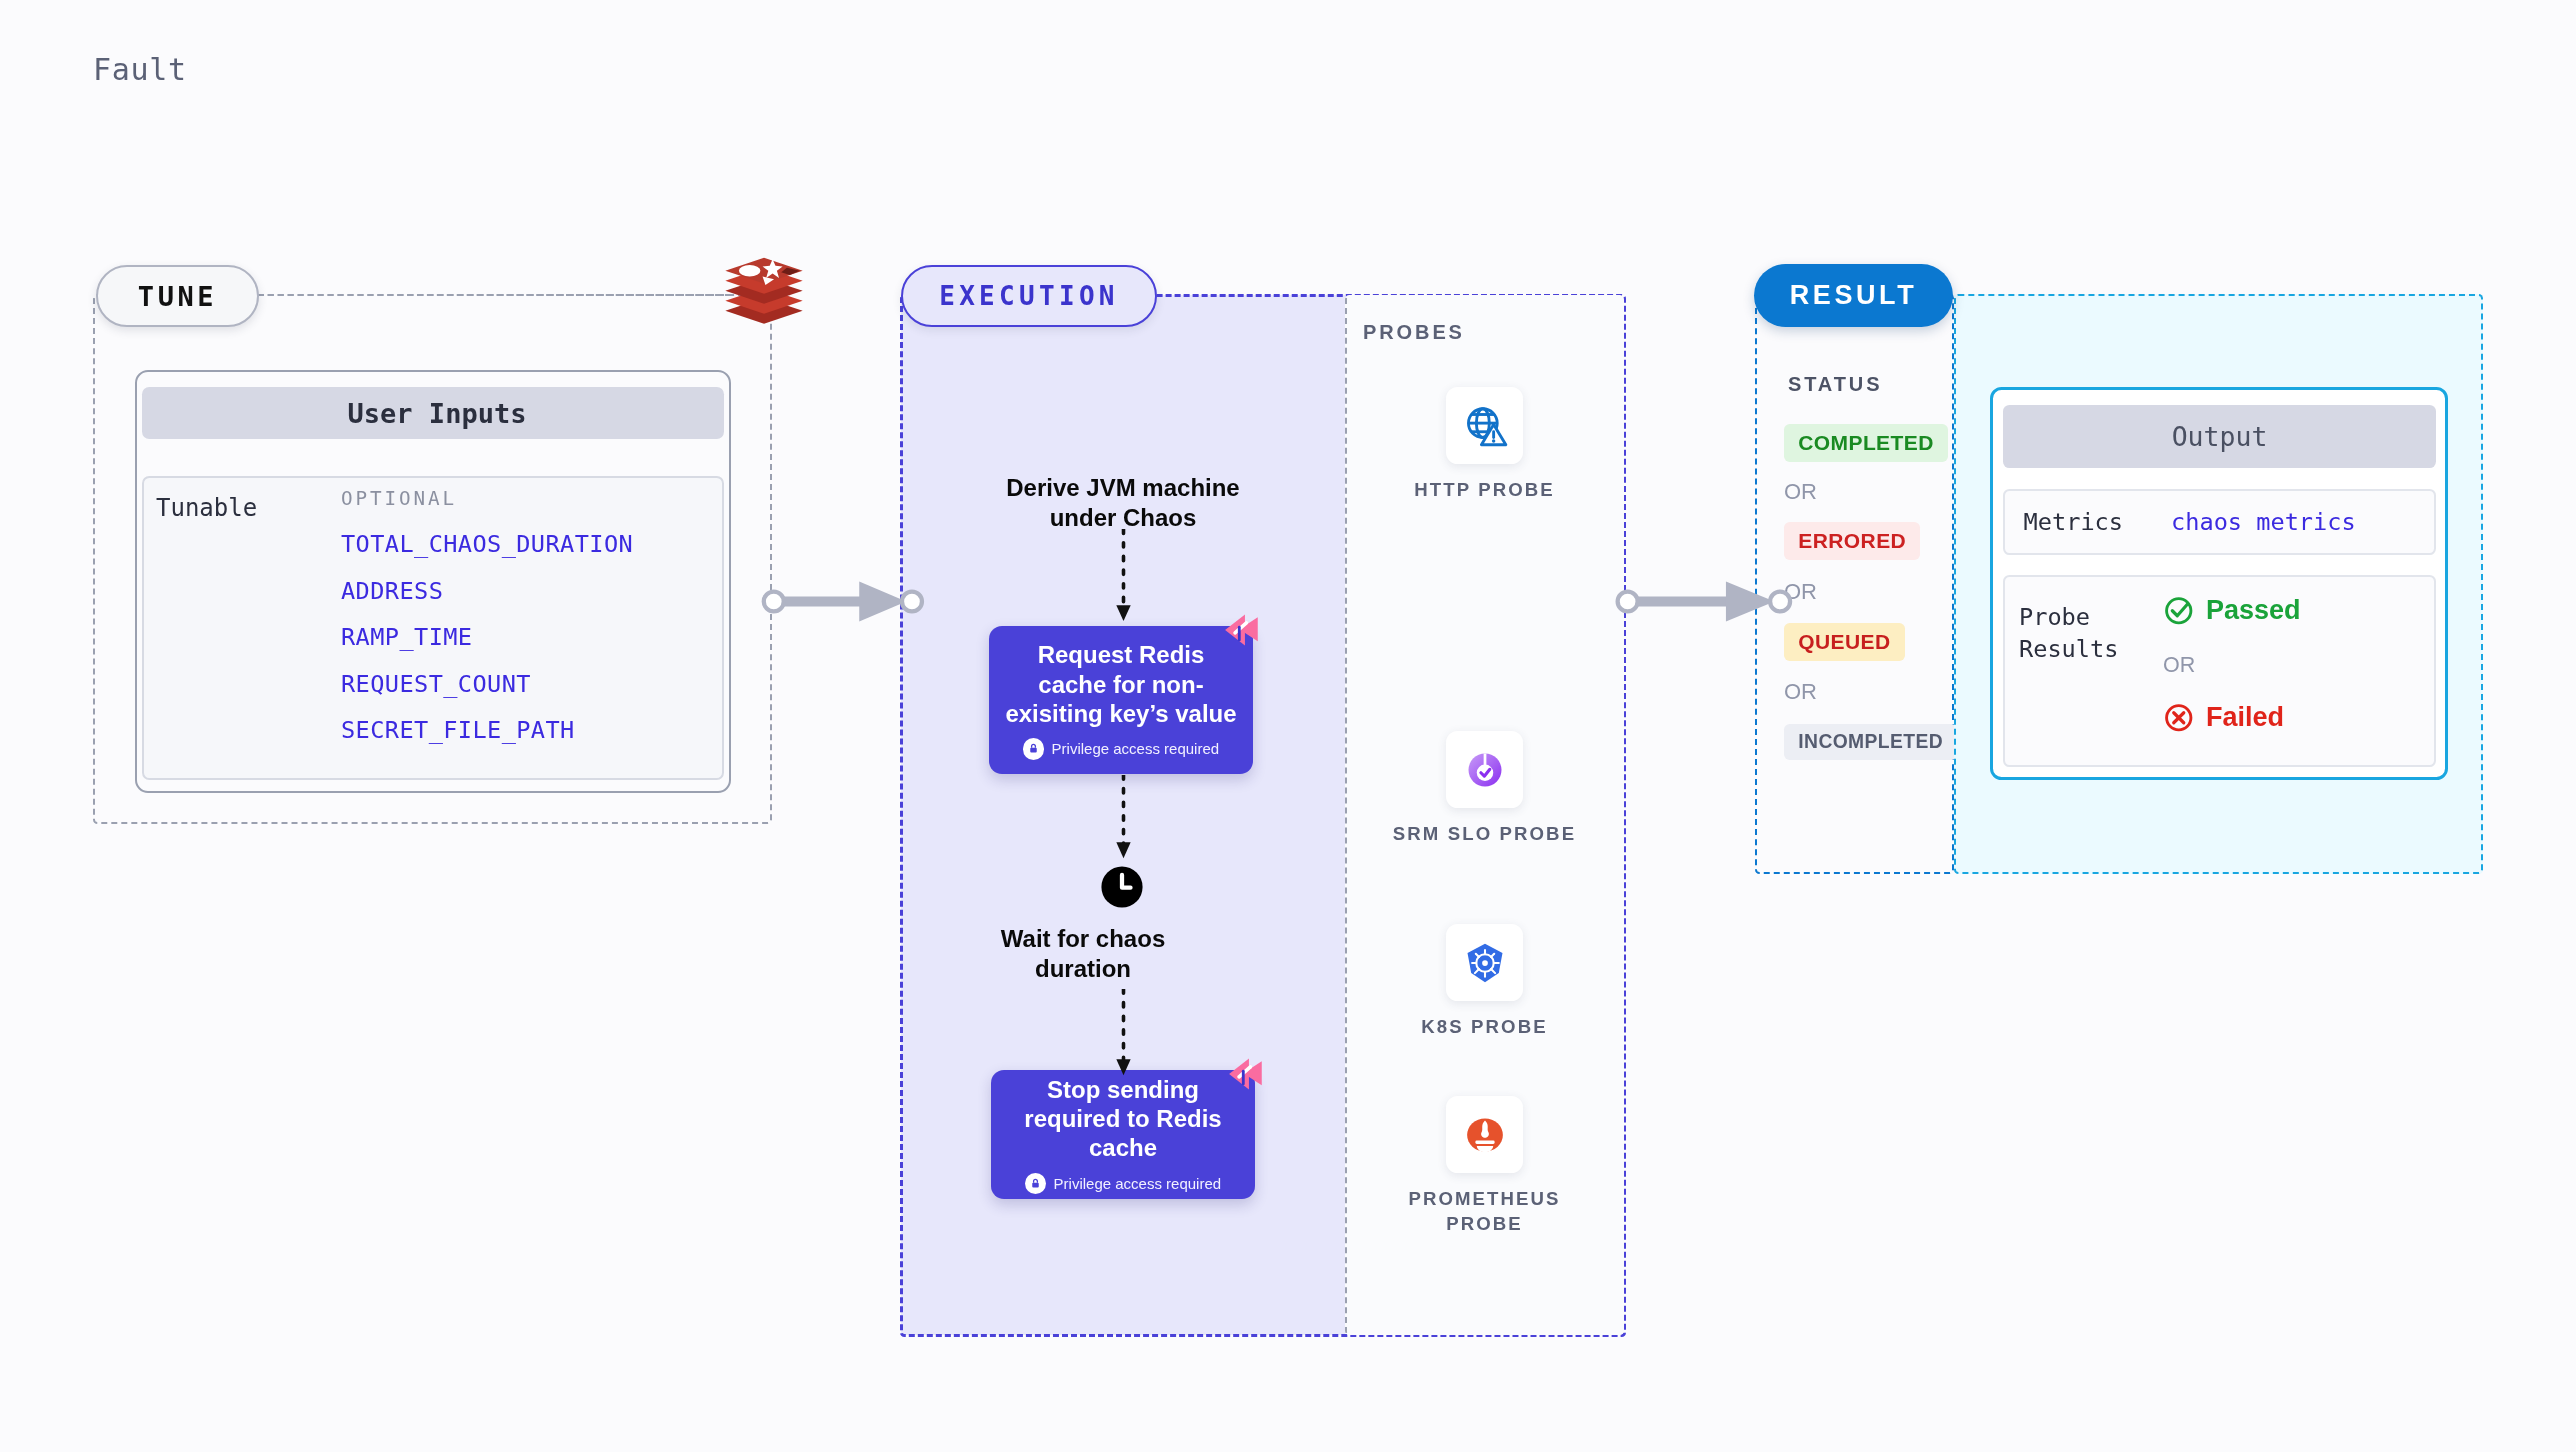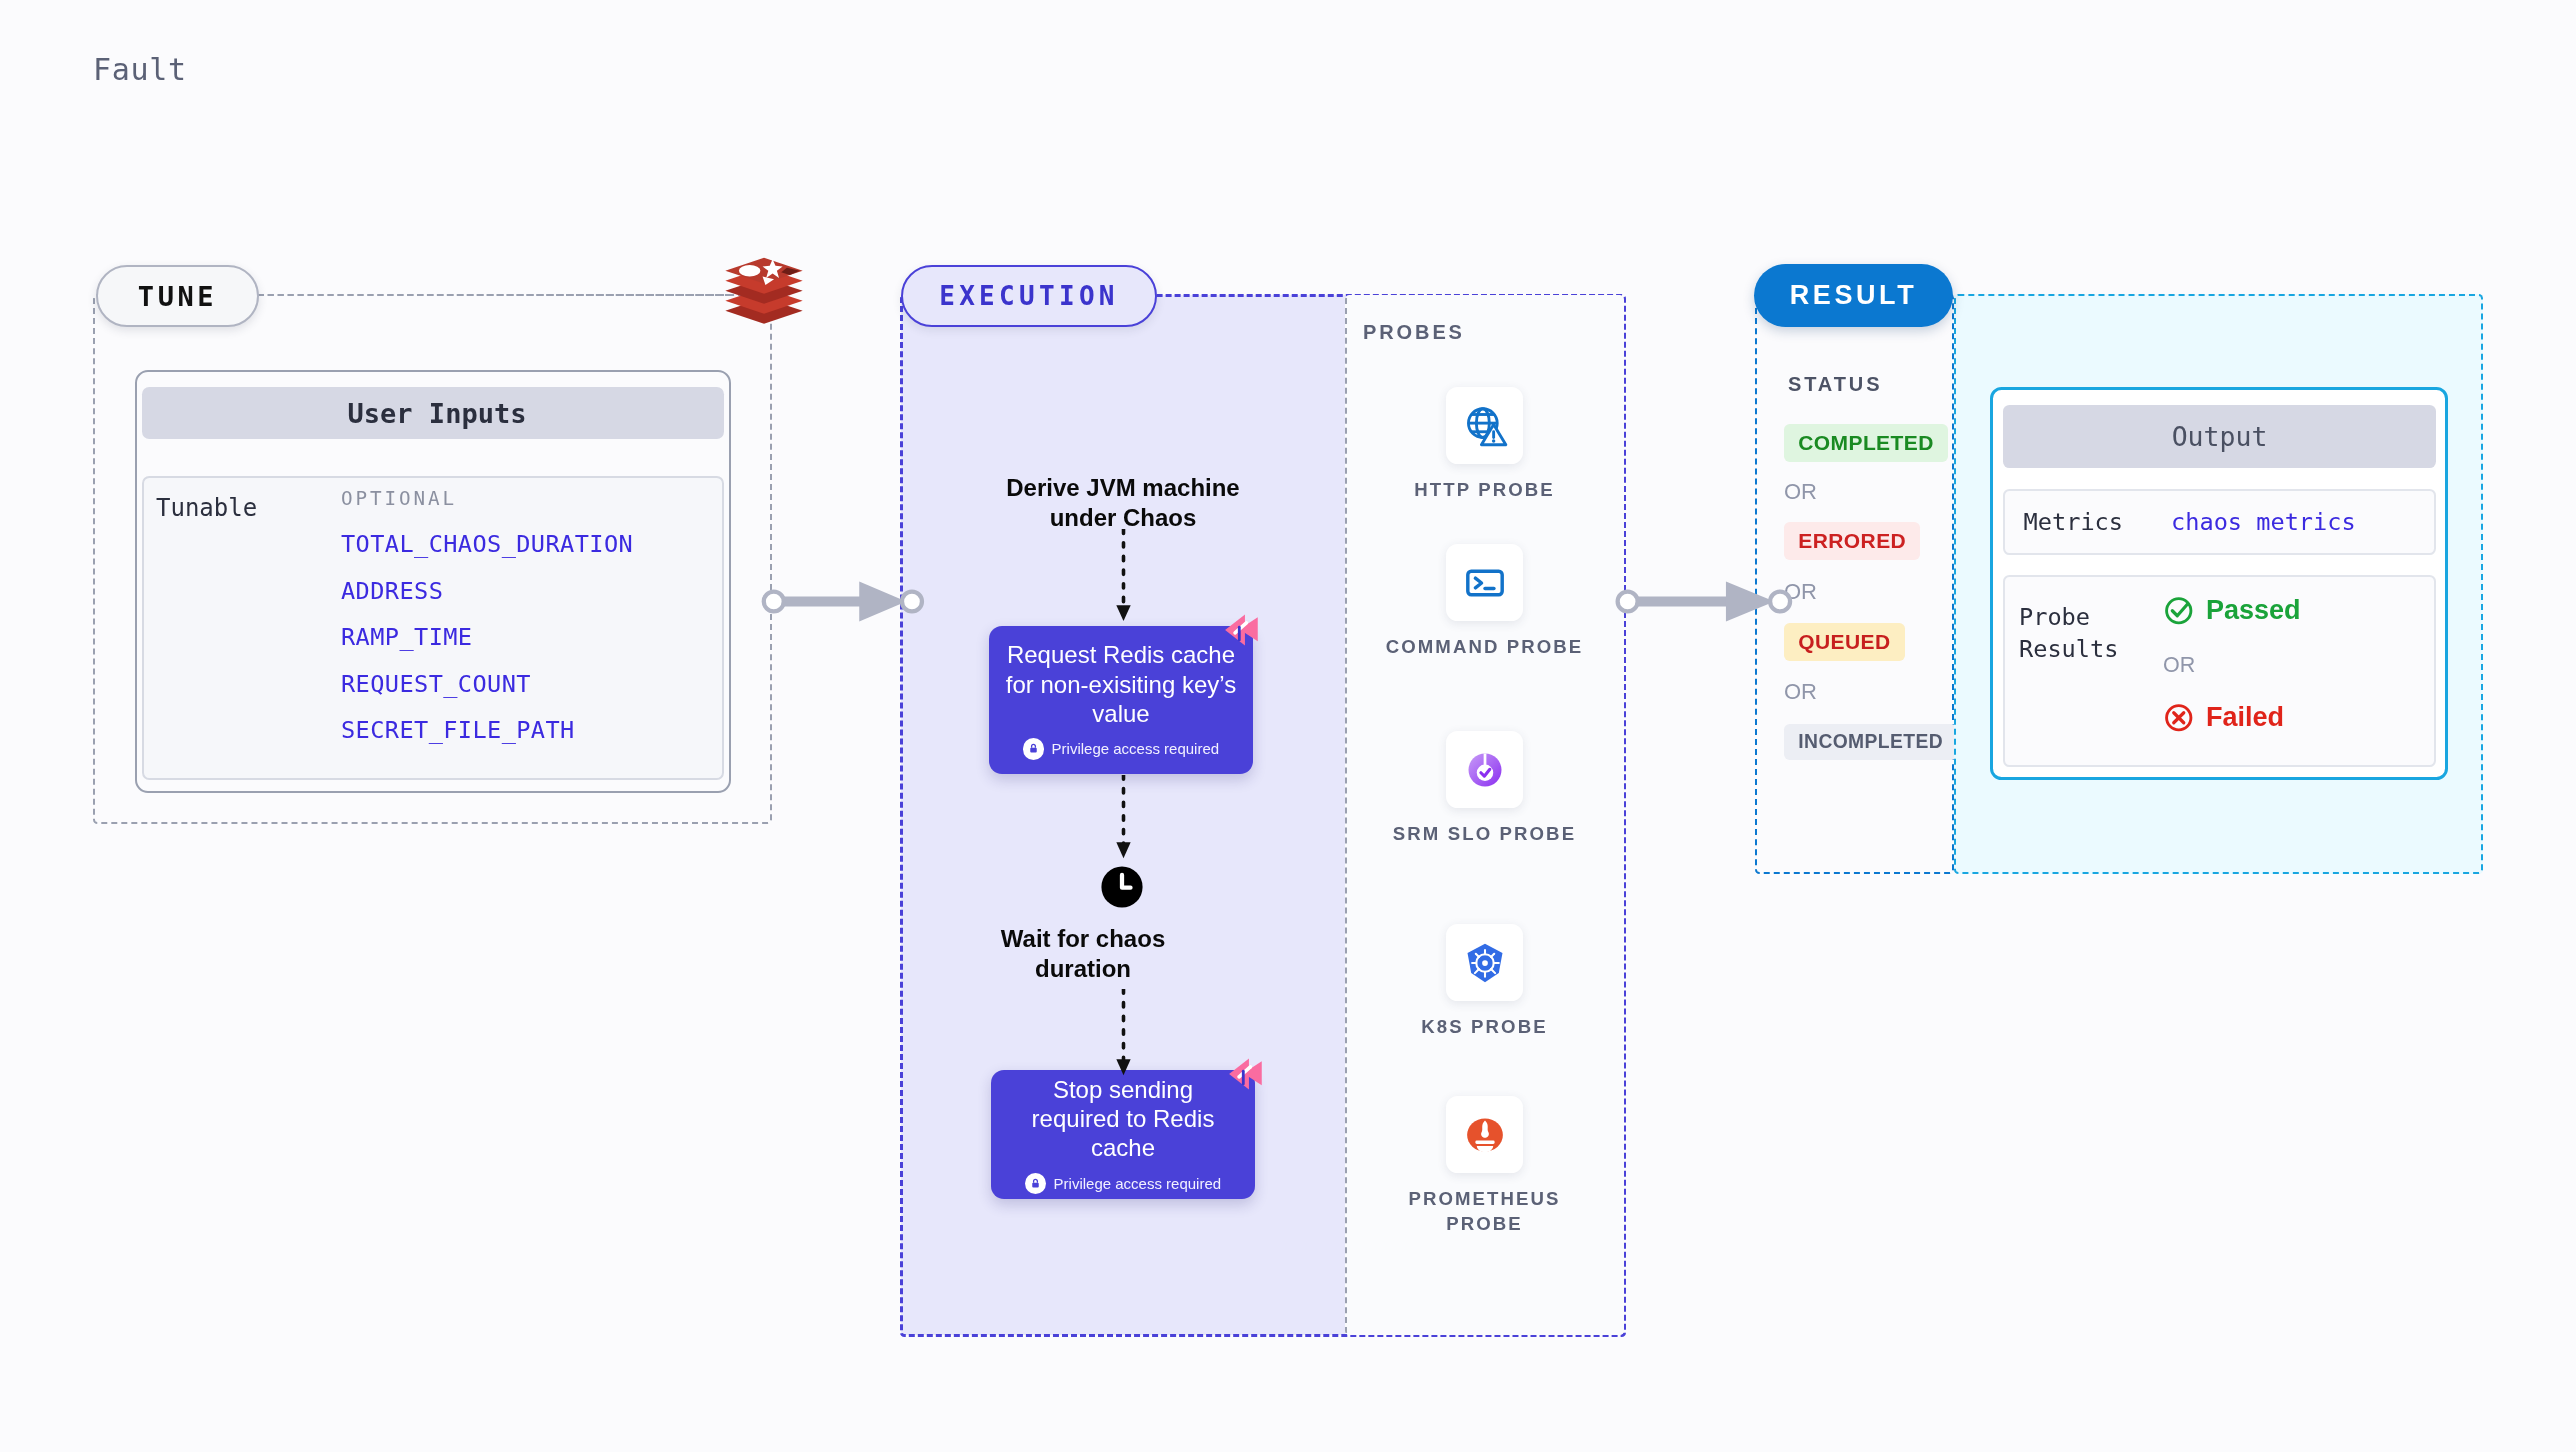--- a/index.html
+++ b/index.html
@@ -125,21 +125,21 @@
   .exec-step-text {
     position: absolute; text-align: center;
     font-size: 24px; font-weight: 700; color: #0a0a0a; line-height: 1.25;
   }
   .exec-card {
     position: absolute; background: #4a41d8; border-radius: 13px;
     display: flex; flex-direction: column; align-items: center; justify-content: center;
     box-shadow: 0 5.7px 14.3px rgba(40,35,120,.20);
   }
   .exec-card .ctitle {
-    font-size: 24px; font-weight: 400; color: #fff; text-align: center;
+    font-size: 24px; font-weight: 700; color: #fff; text-align: center;
     line-height: 1.22; padding: 0 15.8px;
   }
   .exec-card .cnote {
     display: flex; align-items: center; gap: 7.2px; margin-top: 10px;
     font-size: 15px; color: #f2f1ff;
   }
   .lock-badge {
     width: 21.5px; height: 21.5px; border-radius: 50%; background: #fff;
     display: flex; align-items: center; justify-content: center;
   }
@@ -365,30 +365,20 @@
           <line x1="13" y1="40" x2="45" y2="40"></line>
         </g>
         <polygon points="44,30 61,58 27,58" fill="#fff" stroke="#1272c9" stroke-width="4" stroke-linejoin="round"></polygon>
         <line x1="44" y1="40" x2="44" y2="48" stroke="#1272c9" stroke-width="4" stroke-linecap="round"></line>
         <circle cx="44" cy="53" r="2.4" fill="#1272c9"></circle>
       </svg>
     </div>
     <div class="probe-label">HTTP PROBE</div>
   </div>
 
-  <div class="probe-item" style="top:544px;">
-    <div class="probe-tile">
-      <svg viewBox="0 0 64 64" width="44" height="44">
-        <rect x="7" y="15" width="50" height="34" rx="5" fill="none" stroke="#1272c9" stroke-width="5"></rect>
-        <path d="M18 25 L27 32 L18 39" fill="none" stroke="#1272c9" stroke-width="5" stroke-linecap="round" stroke-linejoin="round"></path>
-        <line x1="32" y1="40" x2="45" y2="40" stroke="#1272c9" stroke-width="5" stroke-linecap="round"></line>
-      </svg>
-    </div>
-    <div class="probe-label">COMMAND PROBE</div>
-  </div>
 
   <div class="probe-item" style="top:731px;">
     <div class="probe-tile">
       <svg viewBox="0 0 64 64" width="44" height="44">
         <defs>
           <linearGradient id="slograd" x1="0" y1="0" x2="1" y2="1">
             <stop offset="0" stop-color="#c79bf7"></stop>
               <stop offset="1" stop-color="#8b2ff0"></stop>
           </linearGradient>
         </defs>

